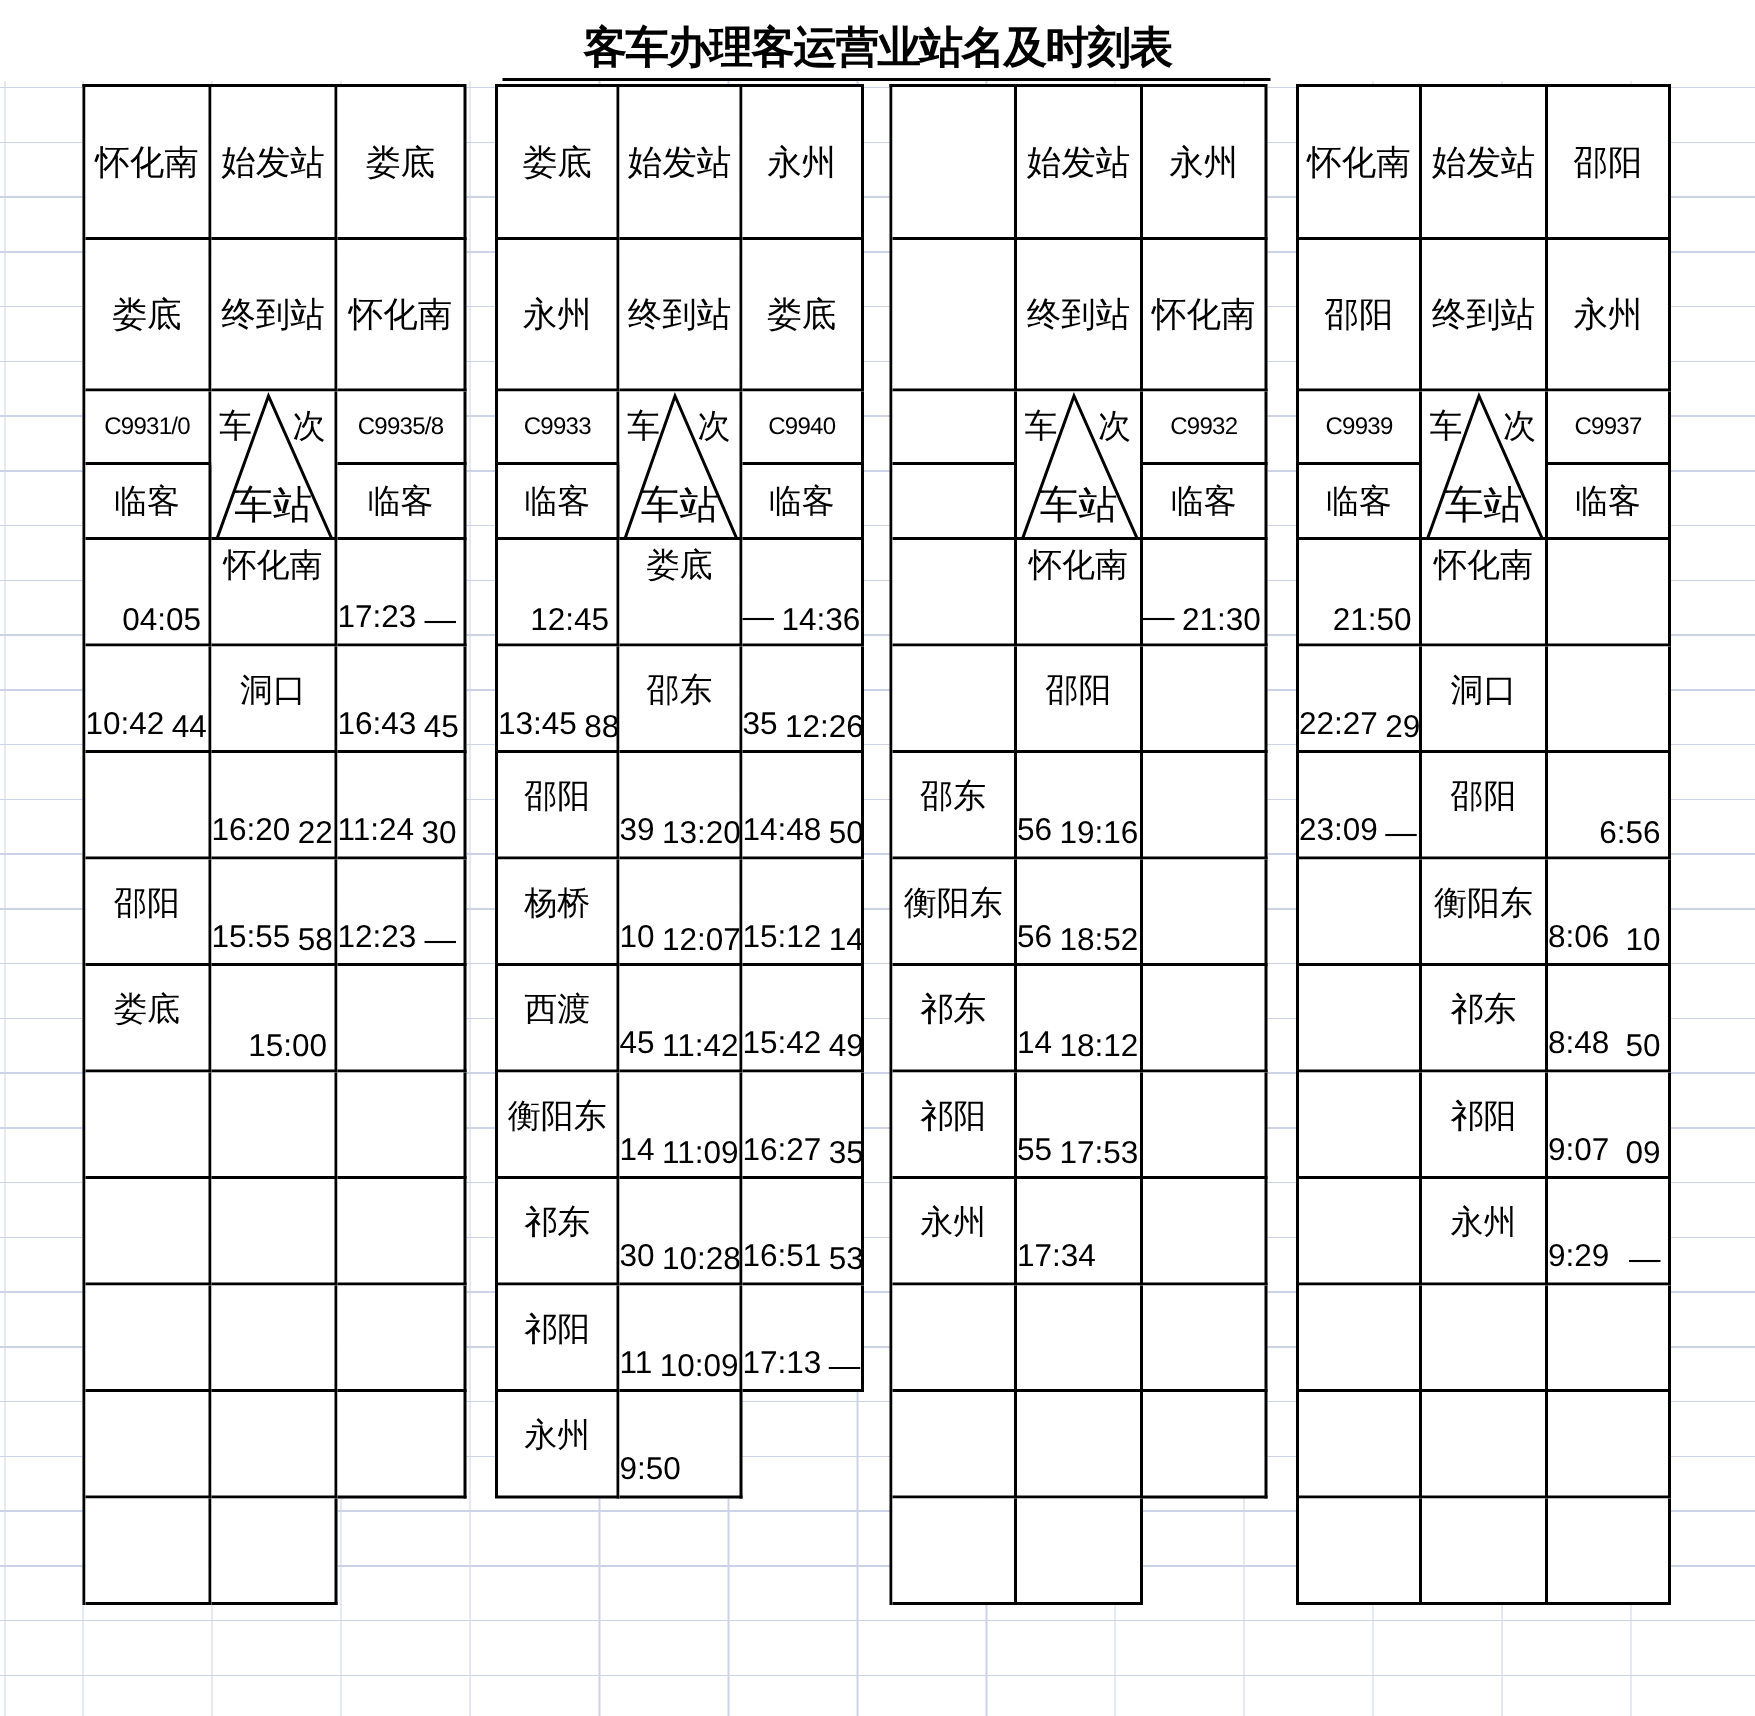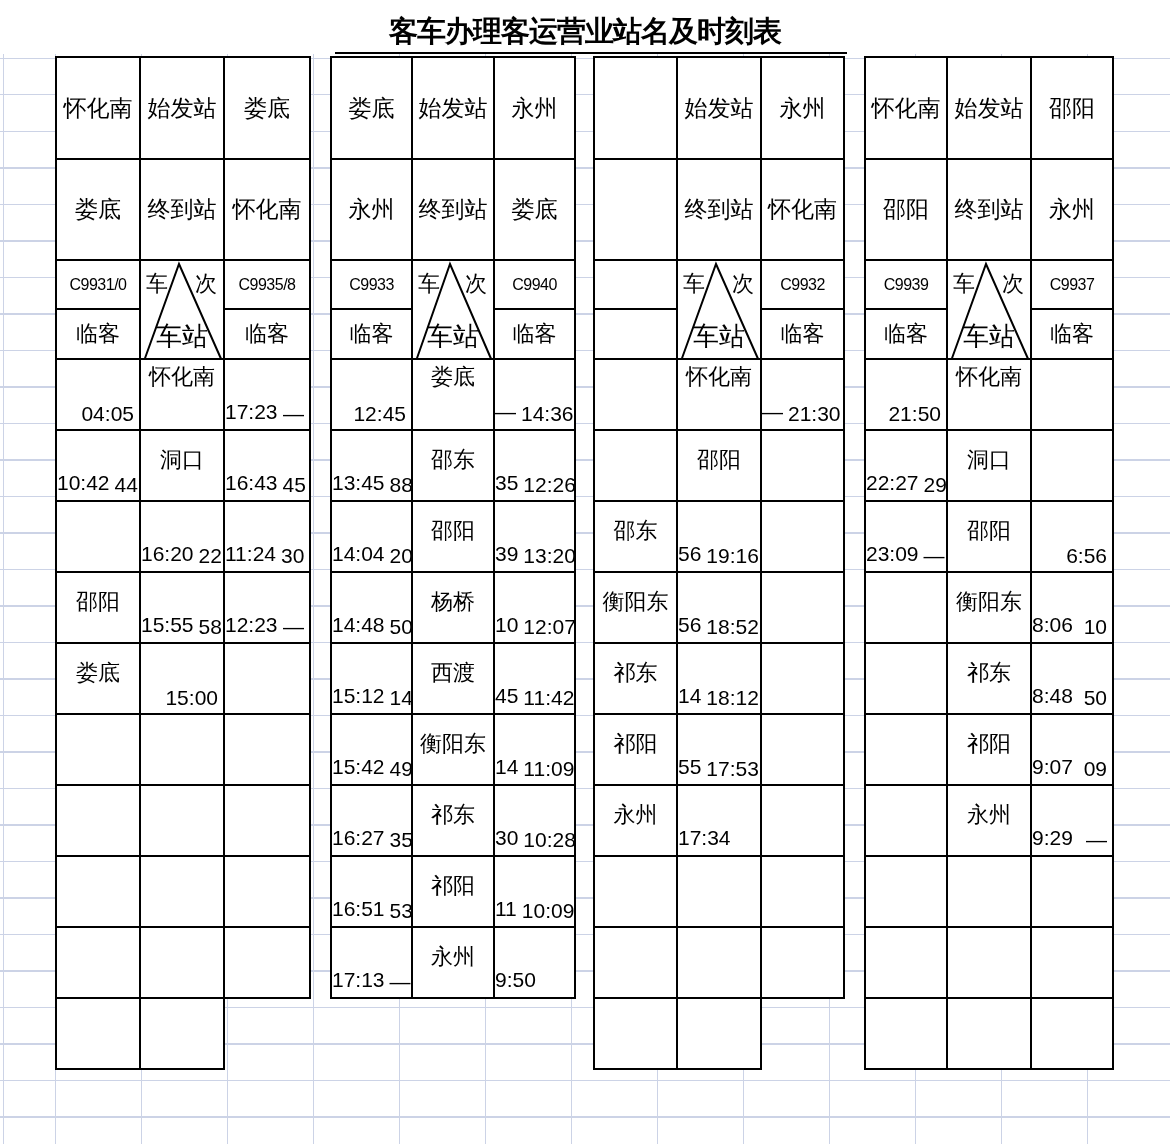--- a/index.html
+++ b/index.html
@@ -200,24 +200,20 @@
         </div>
         <div class="cell timecell">
           <span class="t1">13:45</span>
           <span class="t2">88</span>
         </div>
         <div class="cell stcell">邵东</div>
         <div class="cell timecell">
           <span class="t1">35</span>
           <span class="t2">12:26</span>
         </div>
-        <div class="cell timecell">
-          <span class="t1">14:04</span>
-          <span class="t2">20</span>
-        </div>
         <div class="cell stcell">邵阳</div>
         <div class="cell timecell">
           <span class="t1">39</span>
           <span class="t2">13:20</span>
         </div>
         <div class="cell timecell">
           <span class="t1">14:48</span>
           <span class="t2">50</span>
         </div>
         <div class="cell stcell">杨桥</div>

